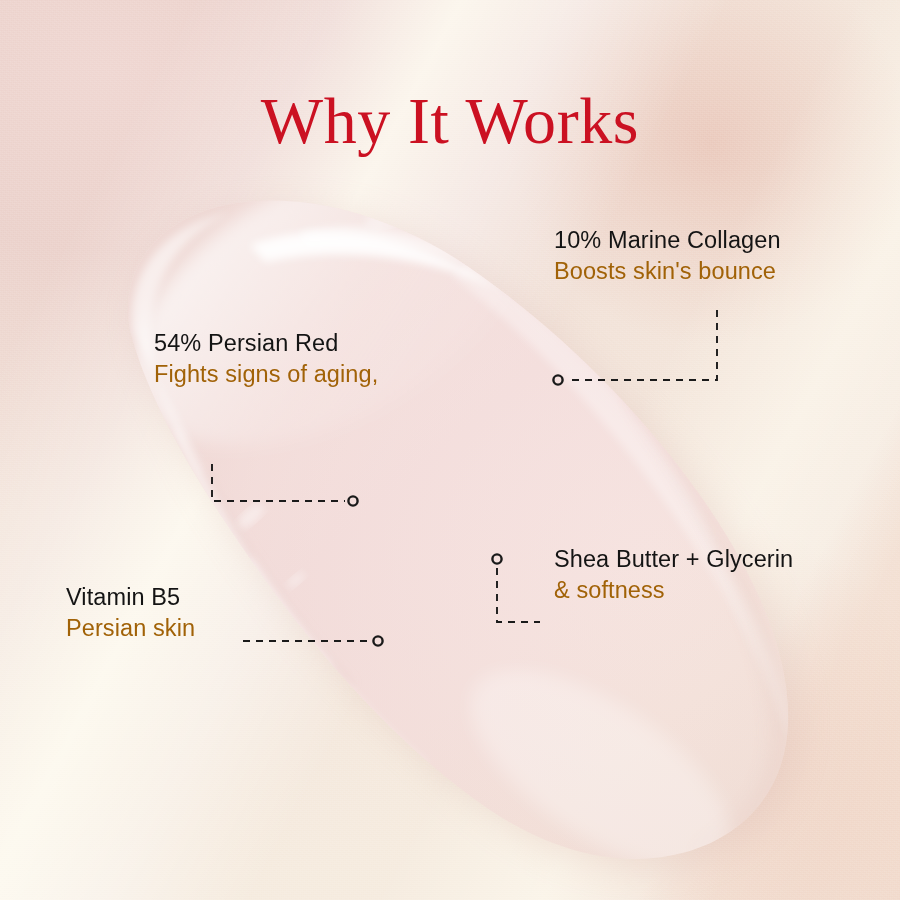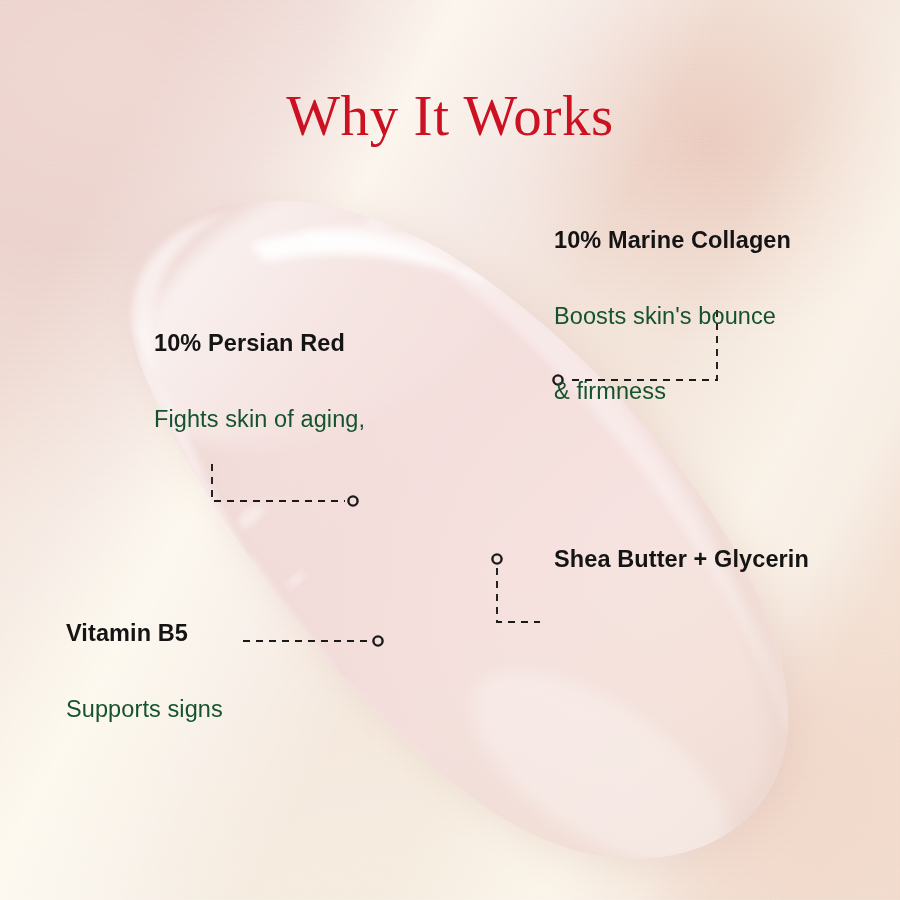--- a/index.html
+++ b/index.html
@@ -62,38 +62,38 @@
       repeating-linear-gradient(90deg, rgba(255,255,255,.09) 0 1px, rgba(0,0,0,.06) 1px 2px),
       repeating-linear-gradient(37deg, rgba(255,255,255,.06) 0 1px, rgba(0,0,0,.05) 1px 3px);
   }
 
   
   #swatchWrap{position:absolute;inset:0;}
 
   
   .anno{position:absolute;}
   .anno .ttl{
-    font-weight:700;font-size:23.5px;color:#141414;
+    font-weight:400;font-size:23.5px;color:#141414;
     letter-spacing:.1px;line-height:1.30;white-space:nowrap;
   }
   .anno .sub{
-    font-weight:400;font-size:23.5px;color:#14532d;
-    letter-spacing:.1px;line-height:1.30;white-space:nowrap;margin-top:45px;
+    font-weight:400;font-size:23.5px;color:#a16207;
+    letter-spacing:.1px;line-height:1.30;white-space:nowrap;
   }
 
   #a-collagen{left:554px;top:225px;}
   #a-pom{left:154px;top:328px;}
   #a-shea{left:554px;top:544px;}
-  #a-b5{left:66px;top:618px;}
+  #a-b5{left:66px;top:582px;}
 
   
   #heading{
     position:absolute;left:0;right:0;top:83px;text-align:center;
     font-family:"Liberation Serif", serif;
-    font-size:57px;font-weight:400;color:#cb1122;
+    font-size:66px;font-weight:400;color:#cb1122;
     letter-spacing:.6px;
   }
 
   
   #lines{position:absolute;inset:0;}
 </style>
 </head>
 <body>
 
 <div id="stage">
@@ -236,30 +236,30 @@
       <circle cx="558" cy="380" r="4.6"></circle>
       <circle cx="353" cy="501" r="4.6"></circle>
       <circle cx="497" cy="559" r="4.6"></circle>
       <circle cx="378" cy="641" r="4.6"></circle>
     </g>
   </svg>
 
   <div class="anno" id="a-collagen">
     <div class="ttl">10% Marine Collagen</div>
     <div class="sub">Boosts skin's bounce</div>
-    <div class="sub">&amp; firmness</div>
   </div>
 
   <div class="anno" id="a-pom">
-    <div class="ttl">10% Persian Red</div>
-    <div class="sub">Fights skin of aging,</div>
+    <div class="ttl">54% Persian Red</div>
+    <div class="sub">Fights signs of aging,</div>
   </div>
 
   <div class="anno" id="a-shea">
     <div class="ttl">Shea Butter + Glycerin</div>
+    <div class="sub">&amp; softness</div>
   </div>
 
   <div class="anno" id="a-b5">
     <div class="ttl">Vitamin B5</div>
-    <div class="sub">Supports signs</div>
+    <div class="sub">Persian skin</div>
   </div>
 
 </div>
 
 </body></html>

